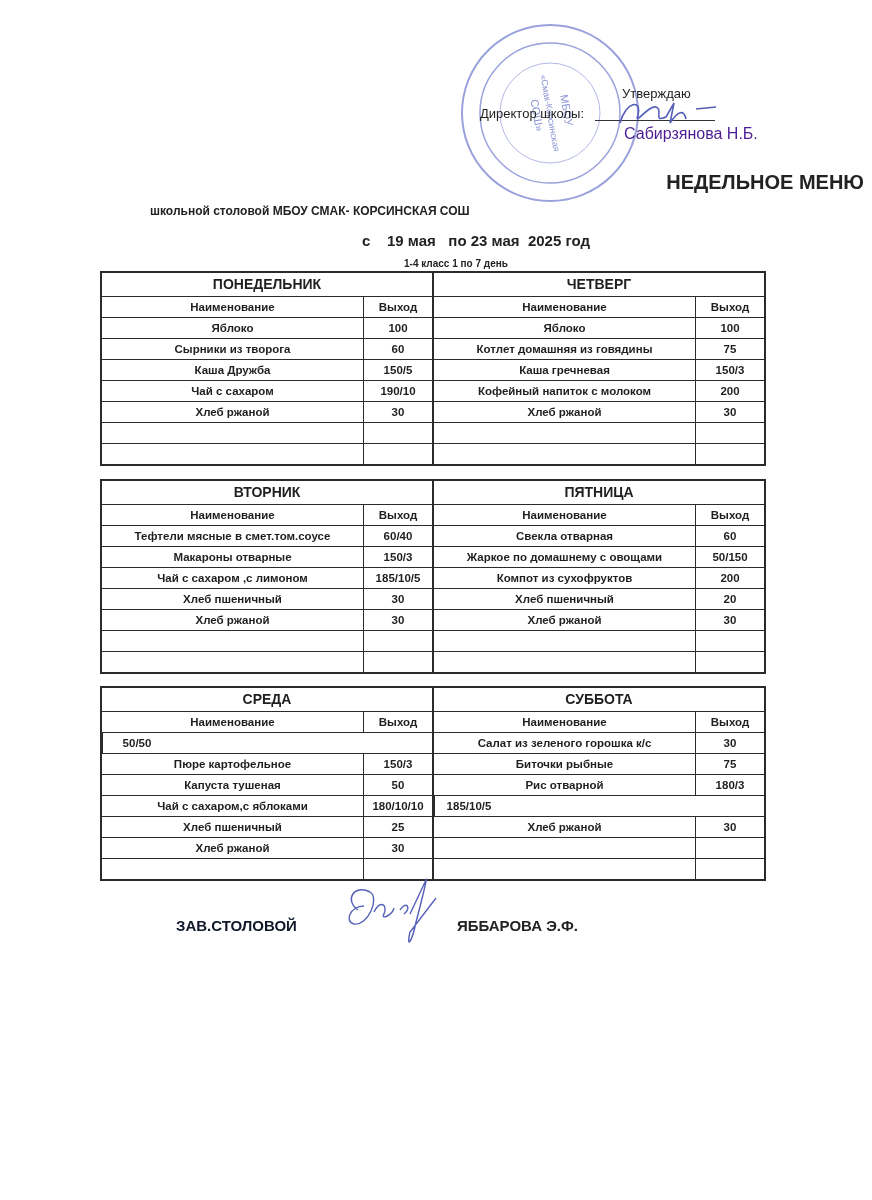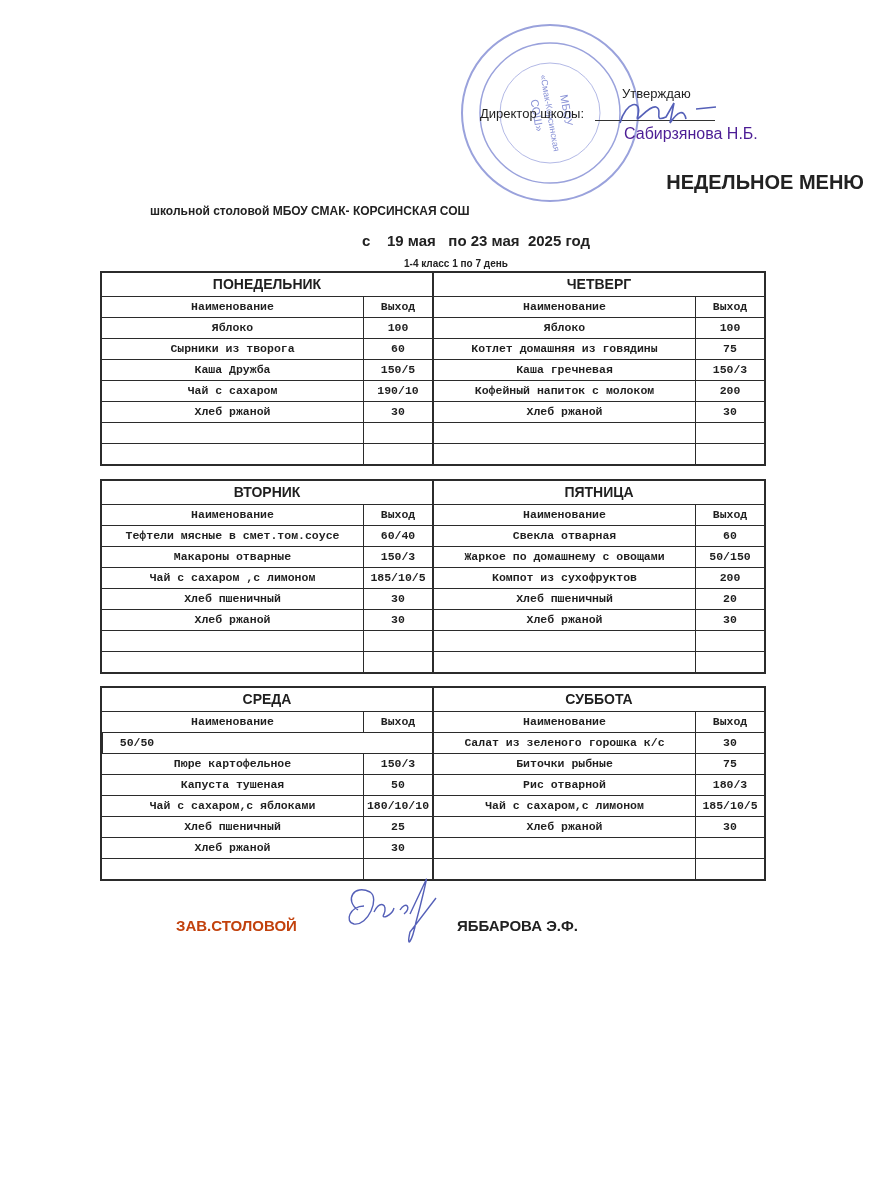--- a/index.html
+++ b/index.html
@@ -44,32 +44,32 @@
       display: flex;
     }
     .day {
       flex: 1; display: flex; flex-direction: column;
     }
     .day + .day { border-left: 2px solid #2b2b2b; }
     .day-title {
       height: 23px; line-height: 23px; text-align: center; font-weight: bold; font-size: 14px;
       border-bottom: 1px solid #2b2b2b;
     }
-    .row { display: flex; height: 20px; border-bottom: 1px solid #2b2b2b; font-family: Liberation Mono, monospace; }
+    .row { display: flex; height: 20px; border-bottom: 1px solid #2b2b2b; }
     .row:last-child { border-bottom: none; }
     .cell-name {
       flex: 1; text-align: center; line-height: 20px; font-weight: bold; font-size: 11.5px;
       white-space: nowrap; overflow: hidden;
     }
     .cell-out {
       width: 68px; text-align: center; line-height: 20px; font-weight: bold; font-size: 11.5px;
       border-left: 1px solid #2b2b2b; white-space: nowrap;
     }
     .footer-role {
-      position: absolute; left: 176px; top: 917px; font-weight: bold; font-size: 15px; color: #c2410c;
+      position: absolute; left: 176px; top: 917px; font-weight: bold; font-size: 15px; color: #0f172a;
     }
     .footer-name {
       position: absolute; left: 457px; top: 917px; font-weight: bold; font-size: 15px; color: #222;
     }
     .footer-sig { position: absolute; left: 340px; top: 870px; width: 100px; height: 85px; }
   </style>
 </head>
 <body>
 
 <svg class="stamp" viewBox="0 0 190 190">
@@ -287,21 +287,20 @@
       </div>
     <div class="row">
         <div class="cell-name">Биточки рыбные</div>
         <div class="cell-out">75</div>
       </div>
     <div class="row">
         <div class="cell-name">Рис отварной</div>
         <div class="cell-out">180/3</div>
       </div>
     <div class="row">
-        <div class="cell-name">Чай с сахаром,с лимоном</div>
         <div class="cell-out">185/10/5</div>
       </div>
     <div class="row">
         <div class="cell-name">Хлеб ржаной</div>
         <div class="cell-out">30</div>
       </div>
     <div class="row">
         <div class="cell-name"></div>
         <div class="cell-out"></div>
       </div>

